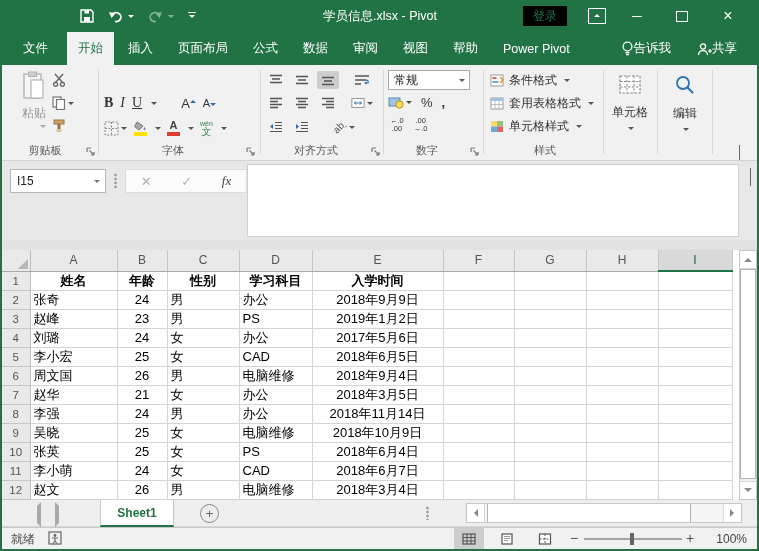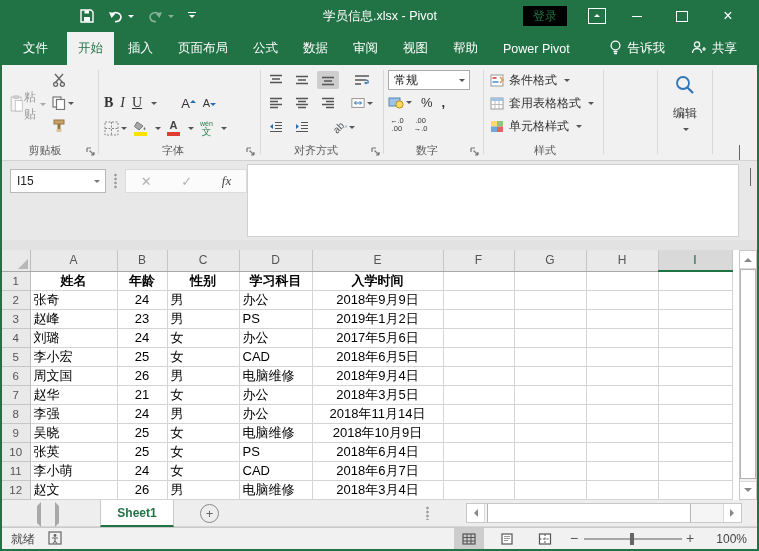--- a/index.html
+++ b/index.html
@@ -19,33 +19,33 @@
   .winbtn{position:absolute;top:0;width:44px;height:32px;display:flex;align-items:center;justify-content:center;color:#fff;font-size:14px;}
   .btn-min{left:615px;} .btn-max{left:660px;} .btn-close{left:706px;font-size:16px;}
   .btn-min .g{width:10px;border-top:1.4px solid #fff;}
   .btn-max .g{width:10px;height:9px;border:1.4px solid #fff;}
   
   .tabrow{position:absolute;left:0;top:32px;width:759px;height:33px;display:flex;align-items:stretch;padding-left:10px;box-sizing:border-box;}
   .rtab{color:#fff;font-size:12.5px;display:flex;align-items:center;padding:0 11px;margin-right:3px;white-space:nowrap;cursor:pointer;}
   .rtab.file{padding:0 13px;margin-right:6px;}
   .rtab.active{background:#f1f1f1;color:#217346;}
   .trright{margin-left:auto;display:flex;align-items:center;color:#fff;font-size:12.5px;gap:26px;padding-right:22px;}
-  .trright .item{display:flex;gap:6px;cursor:pointer;white-space:nowrap;}
+  .trright .item{display:flex;align-items:center;gap:0;cursor:pointer;white-space:nowrap;}
   
   .ribbon{position:absolute;left:2px;top:65px;width:755px;height:96px;background:#f1f1f1;border-bottom:1px solid #d2d2d2;box-sizing:border-box;font-size:12px;color:#444;}
   .vsep{position:absolute;top:5px;height:84px;width:0;border-left:1px solid #d9d9d9;}
   .group{position:absolute;top:0;height:96px;}
   .glabel{position:absolute;bottom:3px;left:0;right:14px;text-align:center;font-size:11px;color:#595959;white-space:nowrap;}
   .glabel.full{right:0;}
   .launcher{position:absolute;right:2px;bottom:4px;width:10px;height:10px;cursor:pointer;}
   .car{display:inline-block;width:0;height:0;border:3px solid transparent;border-top-color:#555;vertical-align:middle;margin-left:2px;margin-top:3px;}
   .ibtn{display:flex;align-items:center;justify-content:center;cursor:pointer;}
   
   .g-clip{left:4px;width:92px;}
-  .paste{position:absolute;left:4px;top:6px;width:36px;height:66px;display:flex;flex-direction:row;align-items:center;cursor:default;}
+  .paste{position:absolute;left:4px;top:6px;width:36px;height:66px;display:flex;flex-direction:column;align-items:flex-end;cursor:default;}
   .paste .txt{color:#9a9a9a;font-size:12px;margin-top:4px;}
   .paste .car{border-top-color:#a8a8a8;}
   .clipcol{position:absolute;left:46px;top:6px;display:flex;flex-direction:column;gap:5px;}
   .clipcol .row{display:flex;align-items:center;height:18px;cursor:pointer;}
   
   .g-font{left:100px;width:156px;}
   .combo{background:#fff;border:1px solid #ababab;height:20px;display:flex;align-items:center;box-sizing:border-box;padding-left:5px;font-size:12px;color:#222;cursor:pointer;}
   .combo .car{margin-left:auto;margin-right:4px;}
   .fg-r1{position:absolute;left:0;top:5px;display:flex;gap:4px;}
   .fg-r2{position:absolute;left:2px;top:30px;display:flex;align-items:center;gap:7px;}
@@ -450,20 +450,28 @@
             <rect x="1" y="6.5" width="6" height="5.5" fill="#6fa8dc"></rect>
             <rect x="7" y="6.5" width="6" height="5.5" fill="#e06666"></rect>
           </svg>
         <span>单元格样式</span>
           <i class="car"></i>
       </div>
       <div class="glabel full">样式</div>
     </div>
     <div class="vsep" style="left:601px"></div>
 
+    <div class="bigbtn bb-cells">
+      <svg width="22" height="19" viewBox="0 0 22 19">
+          <rect x="1" y="1" width="20" height="17" fill="#fff" stroke="#888" stroke-width="1.2" stroke-dasharray="2.5 1.5"></rect>
+          <path d="M1 6.5 H21 M1 12 H21 M8 1 V18 M15 1 V18" stroke="#888" stroke-dasharray="2.5 1.5"></path>
+        </svg>
+      <span class="lab">单元格</span>
+      <i class="car"></i>
+    </div>
     <div class="vsep" style="left:655px"></div>
 
     <div class="bigbtn bb-edit">
       <svg width="20" height="20" viewBox="0 0 20 20">
           <circle cx="8" cy="8" r="6" fill="none" stroke="#2e75b6" stroke-width="1.8"></circle>
           <path d="M12.5 12.5 L18 18" stroke="#2e75b6" stroke-width="2.2"></path>
         </svg>
       <span class="lab">编辑</span>
       <i class="car"></i>
     </div>

